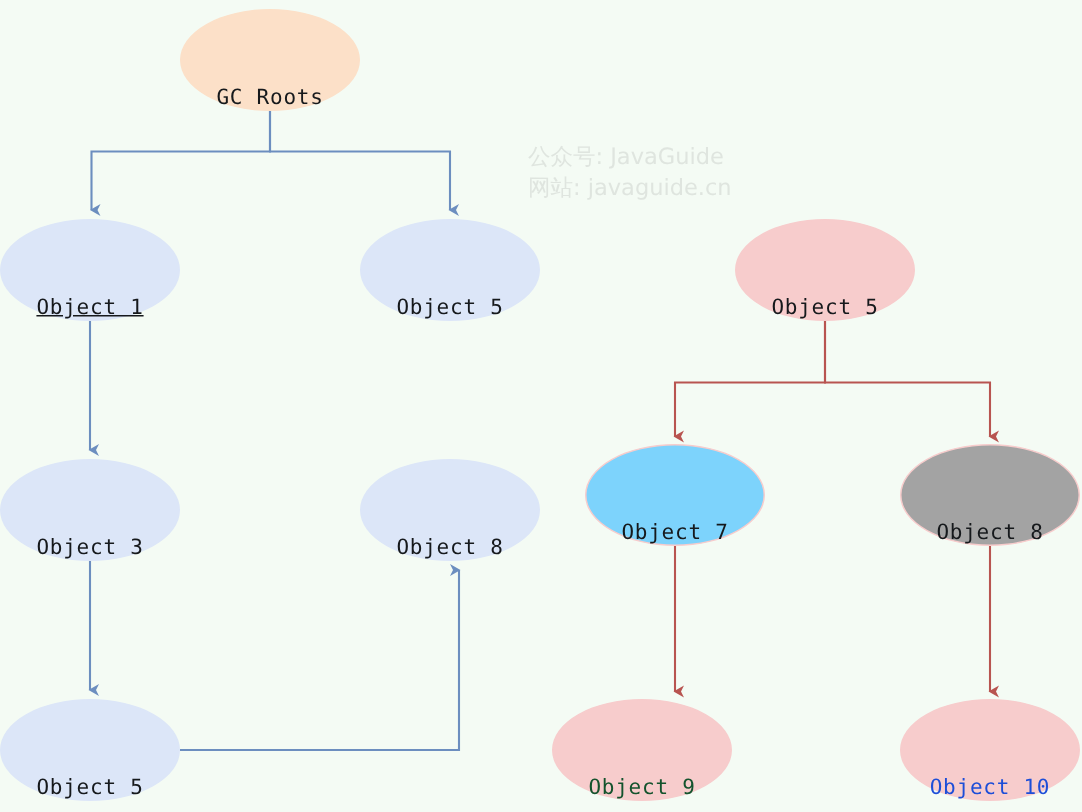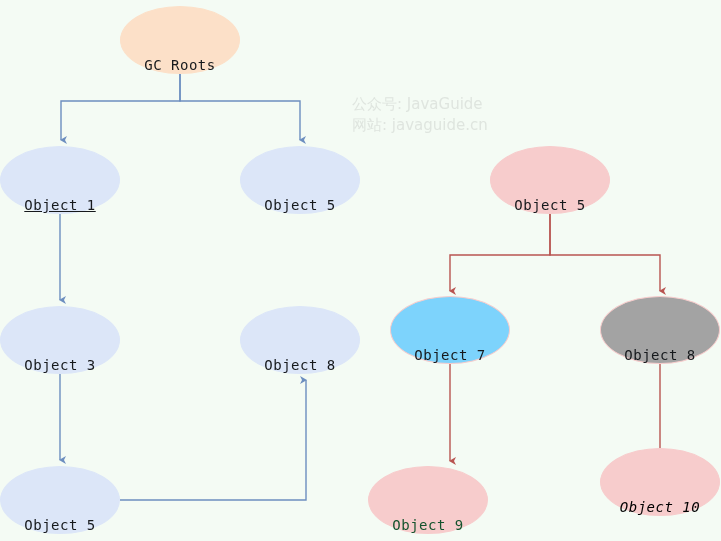--- a/index.html
+++ b/index.html
@@ -104,21 +104,21 @@
       </div>
       <div class="node" style="left: 390px; top: 296px; width: 120px; height: 68px; background: #7dd3fc; border: 1px solid rgb(247, 204, 204); color: rgb(22, 25, 28);">
         <span class="node-label">Object 7</span>
       </div>
       <div class="node" style="left: 600px; top: 296px; width: 120px; height: 68px; background: #a3a3a3; border: 1px solid rgb(247, 204, 204); color: rgb(22, 25, 28);">
         <span class="node-label">Object 8</span>
       </div>
       <div class="node" style="left: 368px; top: 466px; width: 120px; height: 68px; background: rgb(247, 204, 204); border: 1px solid rgb(247, 204, 204); color: #14532d;">
         <span class="node-label">Object 9</span>
       </div>
-      <div class="node" style="left: 600px; top: 448px; width: 120px; height: 68px; background: rgb(247, 204, 204); border: 1px solid rgb(247, 204, 204); color: #000000; font-style: italic;">
+      <div class="node" style="left: 600px; top: 466px; width: 120px; height: 68px; background: rgb(247, 204, 204); border: 1px solid rgb(247, 204, 204); color: #1d4ed8;">
         <span class="node-label">Object 10</span>
       </div>
     </div>
 
   <div class="watermark" style="left: 352px; top: 94px; color: rgb(223, 229, 223);">
     <span class="wm-line">公众号: JavaGuide</span>
     <span class="wm-line">网站: javaguide.cn</span>
   </div>
 
 </div>

